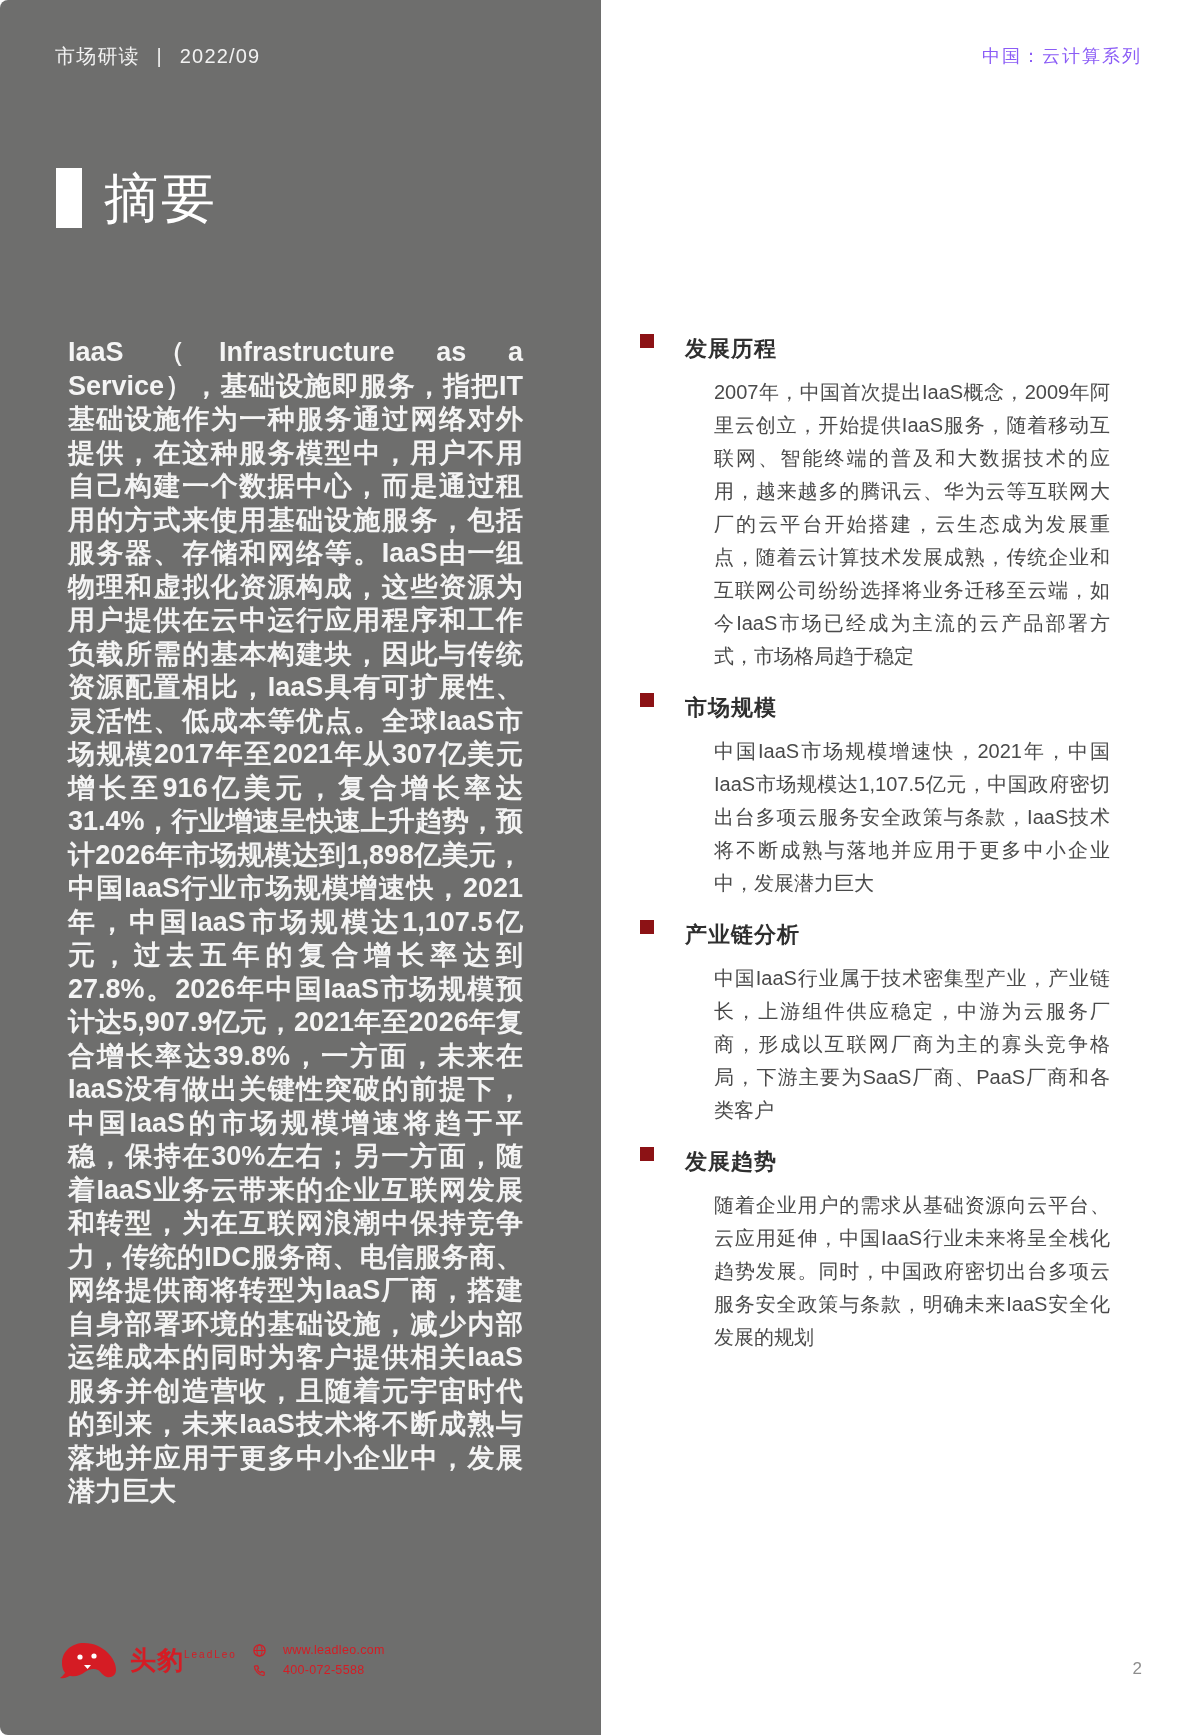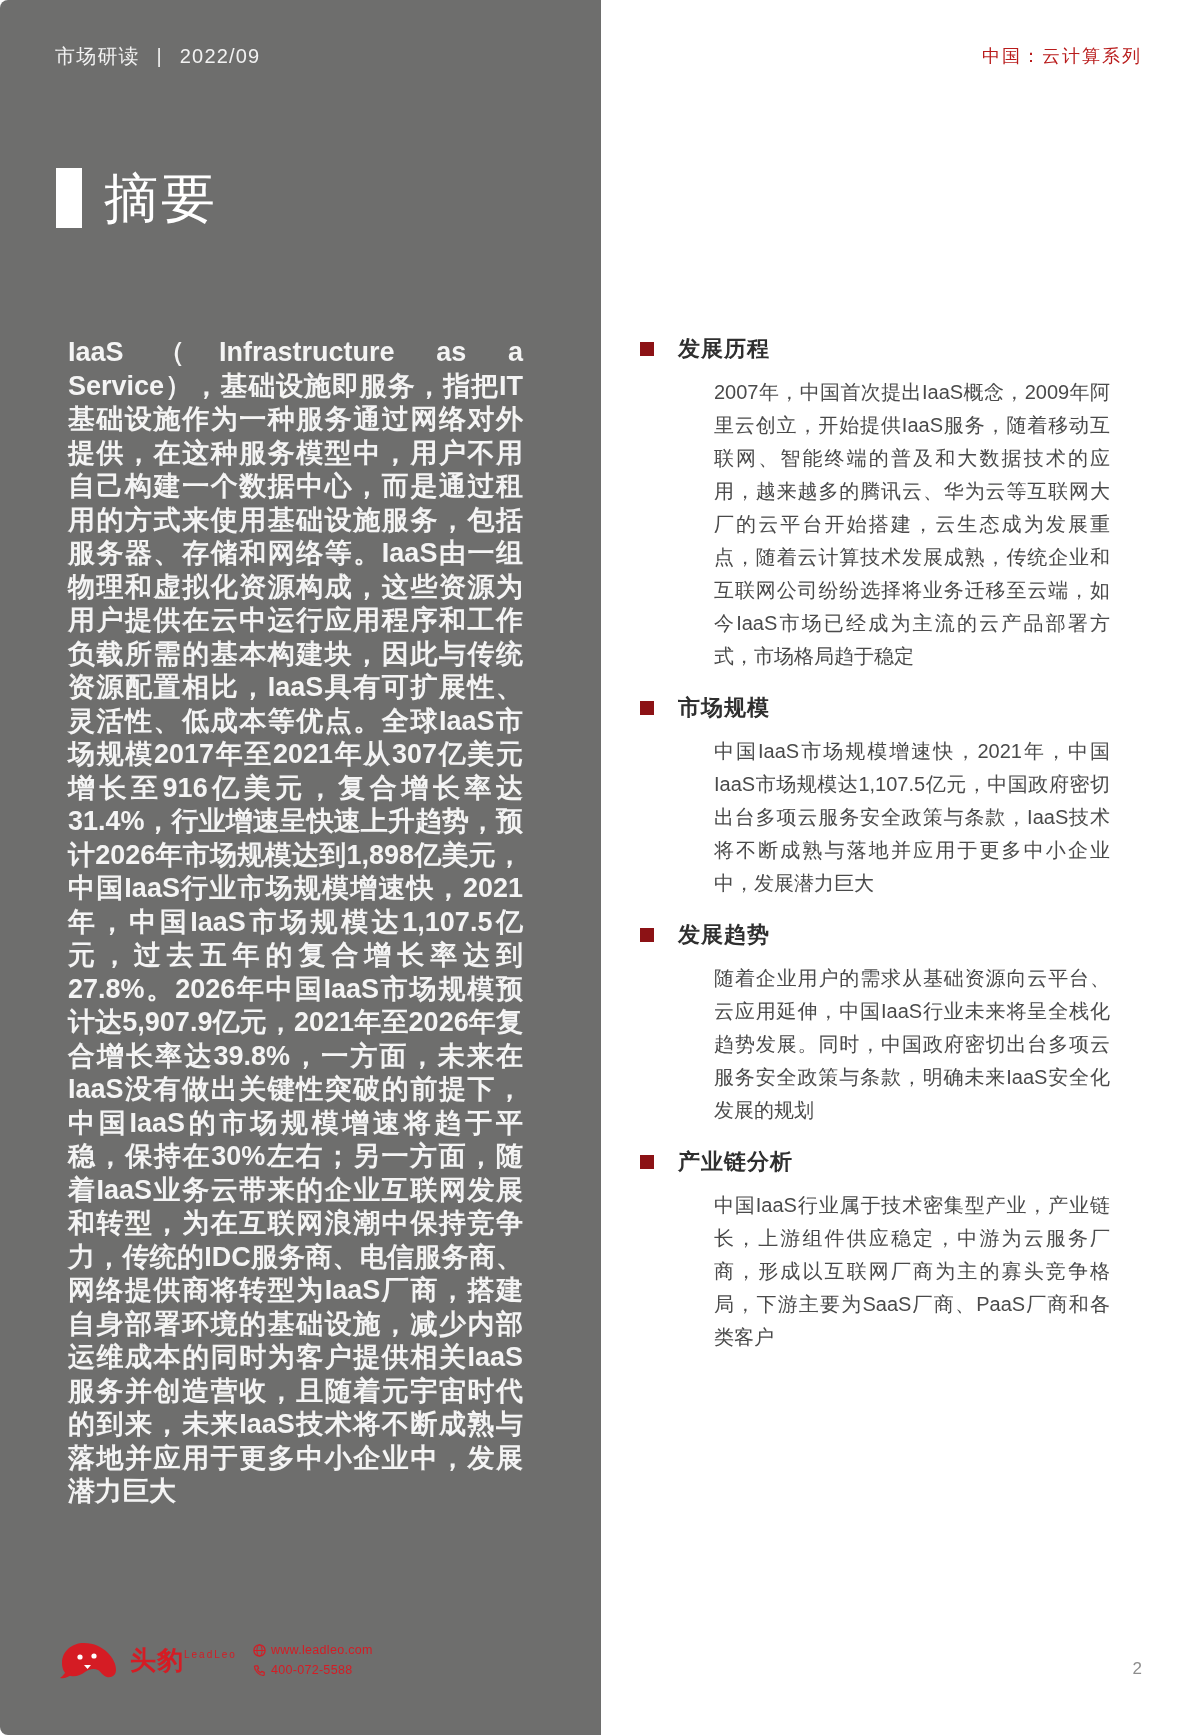--- a/index.html
+++ b/index.html
@@ -30,21 +30,21 @@
     position: absolute;
     left: 55px; top: 43px;
     color: #f2f2f2;
     font-size: 20px;
     letter-spacing: 1.2px;
     white-space: nowrap;
   }
   .hdr-right {
     position: absolute;
     right: 58px; top: 44px;
-    color: #b91c1c;
+    color: #8b5cf6;
     font-size: 18px;
     letter-spacing: 2px;
     white-space: nowrap;
   }
   
   .title-wrap {
     position: absolute;
     left: 56px; top: 168px;
     display: flex;
     align-items: center;
@@ -77,22 +77,21 @@
   }
   
   .right-col {
     position: absolute;
     left: 640px; top: 334px;
     width: 420px;
   }
   .section { margin-bottom: 20px; }
   .section-head {
     display: flex;
-    align-items: center;
-    gap: 24px;
+    gap: 31px;
     margin-bottom: 12px;
   }
   .bullet-sq {
     width: 14px;
     height: 14px;
     background: #8c1215;
     flex: 0 0 auto;
     margin-left: 0px;
   }
   .section-title {
@@ -145,21 +144,21 @@
   .logo-contact {
     display: flex;
     flex-direction: column;
     justify-content: center;
     margin-left: 6px;
     gap: 6px;
   }
   .contact-row {
     display: flex;
     align-items: center;
-    gap: 5px;
+    gap: 17px;
     color: #d51c24;
     font-size: 12.5px;
     letter-spacing: 0.3px;
     white-space: nowrap;
   }
   .contact-ico {
     width: 13px; height: 13px;
     flex: 0 0 auto;
     display: inline-block;
   }
@@ -205,31 +204,31 @@
       <div class="section-head">
         <span class="bullet-sq"></span>
         <span class="section-title">市场规模</span>
       </div>
       <div class="section-body">中国IaaS市场规模增速快，2021年，中国IaaS市场规模达1,107.5亿元，中国政府密切出台多项云服务安全政策与条款，IaaS技术将不断成熟与落地并应用于更多中小企业中，发展潜力巨大</div>
     </div>
 
     <div class="section">
       <div class="section-head">
         <span class="bullet-sq"></span>
+        <span class="section-title">产业链分析</span>
+      </div>
+      <div class="section-body">中国IaaS行业属于技术密集型产业，产业链长，上游组件供应稳定，中游为云服务厂商，形成以互联网厂商为主的寡头竞争格局，下游主要为SaaS厂商、PaaS厂商和各类客户</div>
+    </div>
+
+    <div class="section">
+      <div class="section-head">
+        <span class="bullet-sq"></span>
         <span class="section-title">发展趋势</span>
       </div>
       <div class="section-body">随着企业用户的需求从基础资源向云平台、云应用延伸，中国IaaS行业未来将呈全栈化趋势发展。同时，中国政府密切出台多项云服务安全政策与条款，明确未来IaaS安全化发展的规划</div>
-    </div>
-
-    <div class="section">
-      <div class="section-head">
-        <span class="bullet-sq"></span>
-        <span class="section-title">产业链分析</span>
-      </div>
-      <div class="section-body">中国IaaS行业属于技术密集型产业，产业链长，上游组件供应稳定，中游为云服务厂商，形成以互联网厂商为主的寡头竞争格局，下游主要为SaaS厂商、PaaS厂商和各类客户</div>
     </div>
 
   </div>
 
   <div class="footer-logo">
     <div class="logo-mark">
       <svg viewBox="0 0 62 46" width="62" height="46" aria-hidden="true">
         <path d="M4 26 C4 14, 14 6, 26 6 C36 6, 44 10, 50 16 C55 21, 58 27, 58 33 C58 38, 54 41, 49 40 C45 39, 43 35, 40 33 C36 31, 31 32, 27 35 C23 38, 18 40, 13 39 C7 38, 4 33, 4 26 Z" fill="#d51c24"></path>
         <path d="M10 30 C8 35, 5 39, 2 41 C6 42, 11 40, 14 37 Z" fill="#d51c24"></path>
         <circle cx="22" cy="20" r="2.6" fill="#ffffff"></circle>

